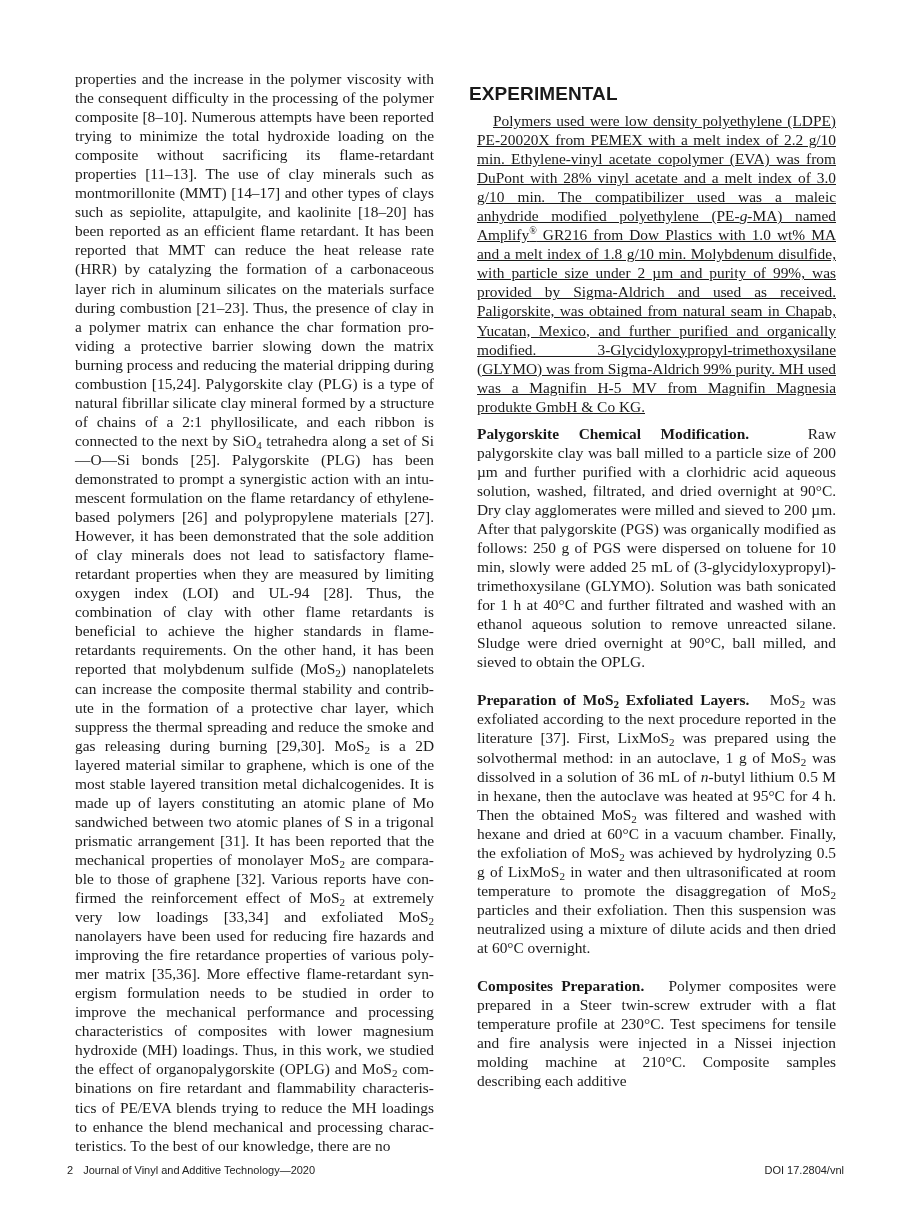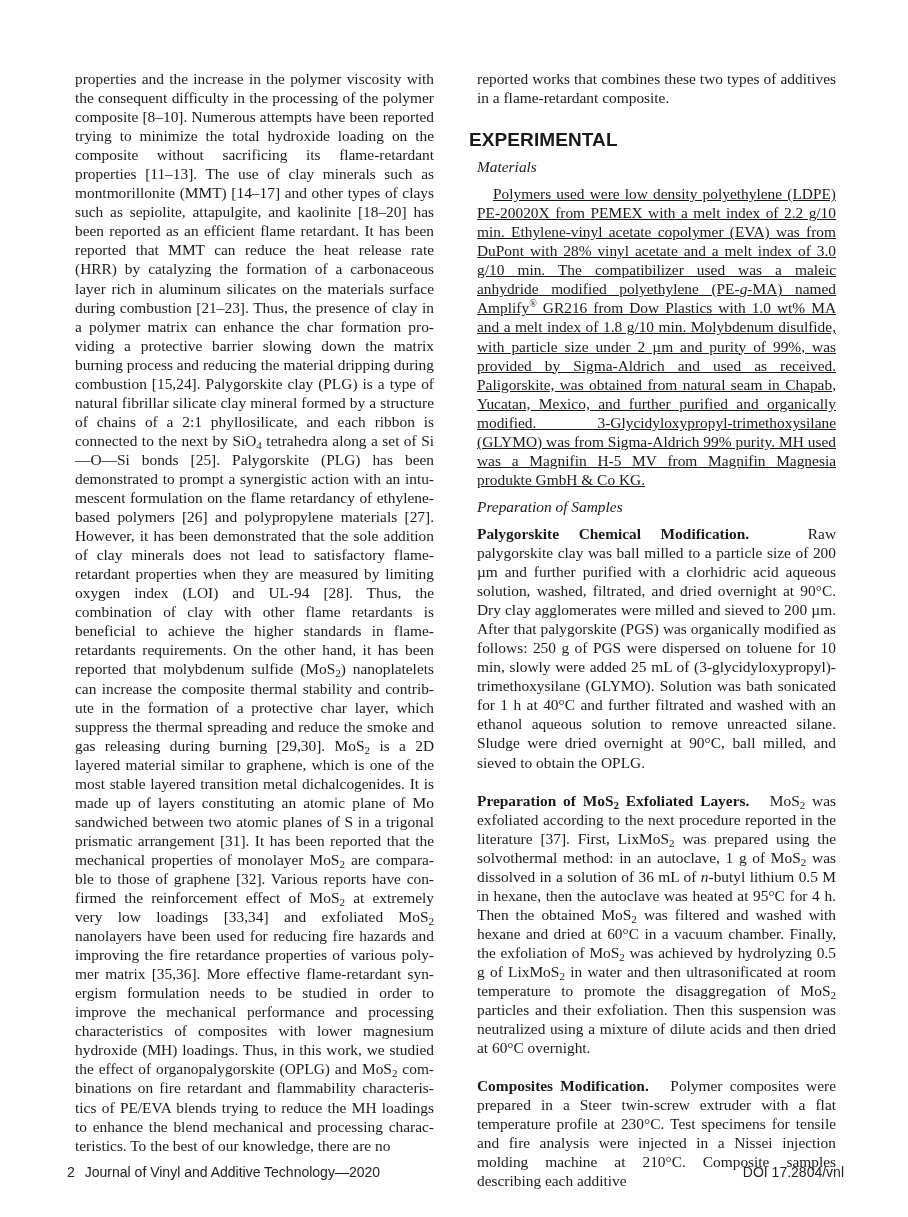--- a/index.html
+++ b/index.html
@@ -18,44 +18,41 @@
     margin: 23px 0 0 0; line-height: 19px; letter-spacing: 0.1px;
   }
   .h-sub { font-style: italic; margin: 17px 0 9px 0; }
   .h-sub2 { font-style: italic; margin: 34px 0 9px 0; }
   .gap { margin-top: 19px !important; }
   .run-head { font-weight: bold; font-family: Liberation Serif, serif; }
   sub { font-size: 0.72em; line-height: 0; vertical-align: -0.25em; }
   sup { font-size: 0.65em; line-height: 0; }
   .footer {
     position: absolute; top: 1164px; font-family: "Liberation Sans", sans-serif;
-    font-size: 14px; color: #222;
+    font-size: 11px; color: #222;
   }
   #footer-left { left: 67px; }
   #footer-right { right: 64px; }
   .pnum { margin-right: 10px; }
 </style>
 </head>
 <body>
 
 <div id="col-left" class="col">
   <p><span>properties and the increase in the polymer viscosity with the consequent difficulty in the processing of the polymer composite [8–10]. Numerous attempts have been reported trying to minimize the total hydroxide loading on the composite without sacrificing its flame-retardant properties [11–13]. The use of clay minerals such as montmorillonite (MMT) [14–17] and other types of clays such as sepiolite, attapulgite, and kaolinite [18–20] has been reported as an efficient flame retardant. It has been reported that MMT can reduce the heat release rate (HRR) by catalyzing the formation of a carbonaceous layer rich in aluminum silicates on the materials surface during combustion [21–23]. Thus, the presence of clay in a polymer matrix can enhance the char formation pro­viding a protective barrier slowing down the matrix burning process and reducing the material dripping dur­ing combustion [15,24]. Palygorskite clay (PLG) is a type of natural fibrillar silicate clay mineral formed by a structure of chains of a 2:1 phyllosilicate, and each rib­bon is connected to the next by SiO</span><sub>4</sub><span> tetrahedra along a set of Si—O—Si bonds [25]. Palygorskite (PLG) has been demonstrated to prompt a synergistic action with an intu­mescent formulation on the flame retardancy of ethylene-based polymers [26] and polypropylene mate­rials [27]. However, it has been demonstrated that the sole addition of clay minerals does not lead to satisfac­tory flame-retardant properties when they are measured by limiting oxygen index (LOI) and UL-94 [28]. Thus, the combination of clay with other flame retardants is beneficial to achieve the higher standards in flame-retardants requirements. On the other hand, it has been reported that molybdenum sulfide (MoS</span><sub>2</sub><span>) nanoplatelets can increase the composite thermal stability and contrib­ute in the formation of a protective char layer, which suppress the thermal spreading and reduce the smoke and gas releasing during burning [29,30]. MoS</span><sub>2</sub><span> is a 2D layered material similar to graphene, which is one of the most stable layered transition metal dichalcogenides. It is made up of layers constituting an atomic plane of Mo sandwiched between two atomic planes of S in a trigonal prismatic arrangement [31]. It has been reported that the mechanical properties of monolayer MoS</span><sub>2</sub><span> are compara­ble to those of graphene [32]. Various reports have con­firmed the reinforcement effect of MoS</span><sub>2</sub><span> at extremely very low loadings [33,34] and exfoliated MoS</span><sub>2</sub><span> nanolayers have been used for reducing fire hazards and improving the fire retardance properties of various poly­mer matrix [35,36]. More effective flame-retardant syn­ergism formulation needs to be studied in order to improve the mechanical performance and processing characteristics of composites with lower magnesium hydroxide (MH) loadings. Thus, in this work, we studied the effect of organopalygorskite (OPLG) and MoS</span><sub>2</sub><span> com­binations on fire retardant and flammability characteris­tics of PE/EVA blends trying to reduce the MH loadings to enhance the blend mechanical and processing charac­teristics. To the best of our knowledge, there are no</span></p>
 </div>
 
 <div id="col-right" class="col">
-  <p>reported works that combines these two types of addi­tives in a flame-retardant composite.</p>
 
   <h2 class="h-section">EXPERIMENTAL</h2>
 
-  <p class="h-sub">Materials</p>
   <p class="indent"><span>Polymers used were low density polyethylene (LDPE) PE-20020X from PEMEX with a melt index of 2.2 g/10 min. Ethylene-vinyl acetate copolymer (EVA) was from DuPont with 28% vinyl acetate and a melt index of 3.0 g/10 min. The compatibilizer used was a maleic anhydride modified polyeth­ylene (PE-</span><i>g</i><span>-MA) named Amplify</span><sup>®</sup><span> GR216 from Dow Plas­tics with 1.0 wt% MA and a melt index of 1.8 g/10 min. Molybdenum disulfide, with particle size under 2 µm and purity of 99%, was provided by Sigma-Aldrich and used as received. Paligorskite, was obtained from natural seam in Chapab, Yucatan, Mexico, and further purified and organically modified. 3-Glycidyloxypropyl-trimethoxysilane (GLYMO) was from Sigma-Aldrich 99% purity. MH used was a Magnifin H-5 MV from Magnifin Magnesia produkte GmbH &amp; Co KG.</span></p>
 
-  <p class="h-sub2">Preparation of Samples</p>
 
   <p><span class="run-head">Palygorskite Chemical Modification.</span>&nbsp;&nbsp; <span>Raw palygorskite clay was ball milled to a particle size of 200 µm and fur­ther purified with a clorhidric acid aqueous solution, washed, filtrated, and dried overnight at 90°C. Dry clay agglomerates were milled and sieved to 200 µm. After that palygorskite (PGS) was organically modified as follows: 250 g of PGS were dispersed on toluene for 10 min, slowly were added 25 mL of (3-gly­cidyloxypropyl)-trimethoxysilane (GLYMO). Solution was bath sonicated for 1 h at 40°C and further filtrated and washed with an ethanol aqueous solution to remove unreacted silane. Sludge were dried overnight at 90°C, ball milled, and sieved to obtain the OPLG.</span></p>
 
   <p class="gap"><span class="run-head"><span>Preparation of MoS</span><sub>2</sub><span> Exfoliated Layers.</span></span>&nbsp;&nbsp; <span>MoS</span><sub>2</sub><span> was exfoliated according to the next procedure reported in the literature [37]. First, LixMoS</span><sub>2</sub><span> was prepared using the solvothermal method: in an autoclave, 1 g of MoS</span><sub>2</sub><span> was dis­solved in a solution of 36 mL of </span><i>n</i><span>-butyl lithium 0.5 M in hexane, then the autoclave was heated at 95°C for 4 h. Then the obtained MoS</span><sub>2</sub><span> was filtered and washed with hexane and dried at 60°C in a vacuum chamber. Finally, the exfoli­ation of MoS</span><sub>2</sub><span> was achieved by hydrolyzing 0.5 g of LixMoS</span><sub>2</sub><span> in water and then ultrasonificated at room temper­ature to promote the disaggregation of MoS</span><sub>2</sub><span> particles and their exfoliation. Then this suspension was neutralized using a mixture of dilute acids and then dried at 60°C overnight.</span></p>
 
-  <p class="gap"><span class="run-head">Composites Modification.</span>&nbsp;&nbsp; <span>Polymer composites were pre­pared in a Steer twin-screw extruder with a flat temperature profile at 230°C. Test specimens for tensile and fire analy­sis were injected in a Nissei injection molding machine at 210°C. Composite samples describing each additive</span></p>
+  <p class="gap"><span class="run-head">Composites Preparation.</span>&nbsp;&nbsp; <span>Polymer composites were pre­pared in a Steer twin-screw extruder with a flat temperature profile at 230°C. Test specimens for tensile and fire analy­sis were injected in a Nissei injection molding machine at 210°C. Composite samples describing each additive</span></p>
 </div>
 
 <div id="footer-left" class="footer"><span class="pnum">2</span><span>Journal of Vinyl and Additive Technology—2020</span></div>
 <div id="footer-right" class="footer">DOI 17.2804/vnl</div>
 
 </body></html>

